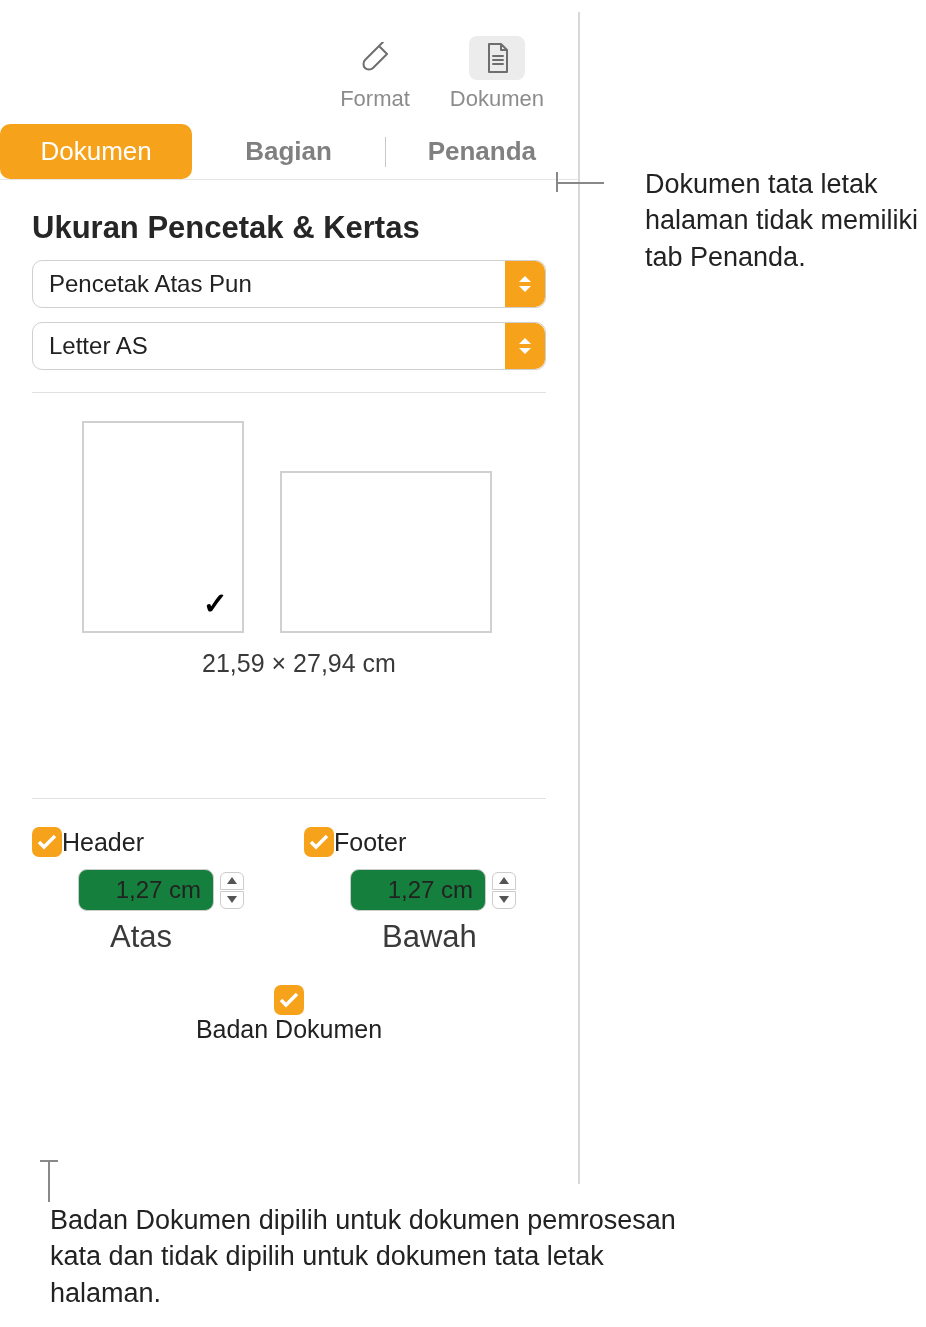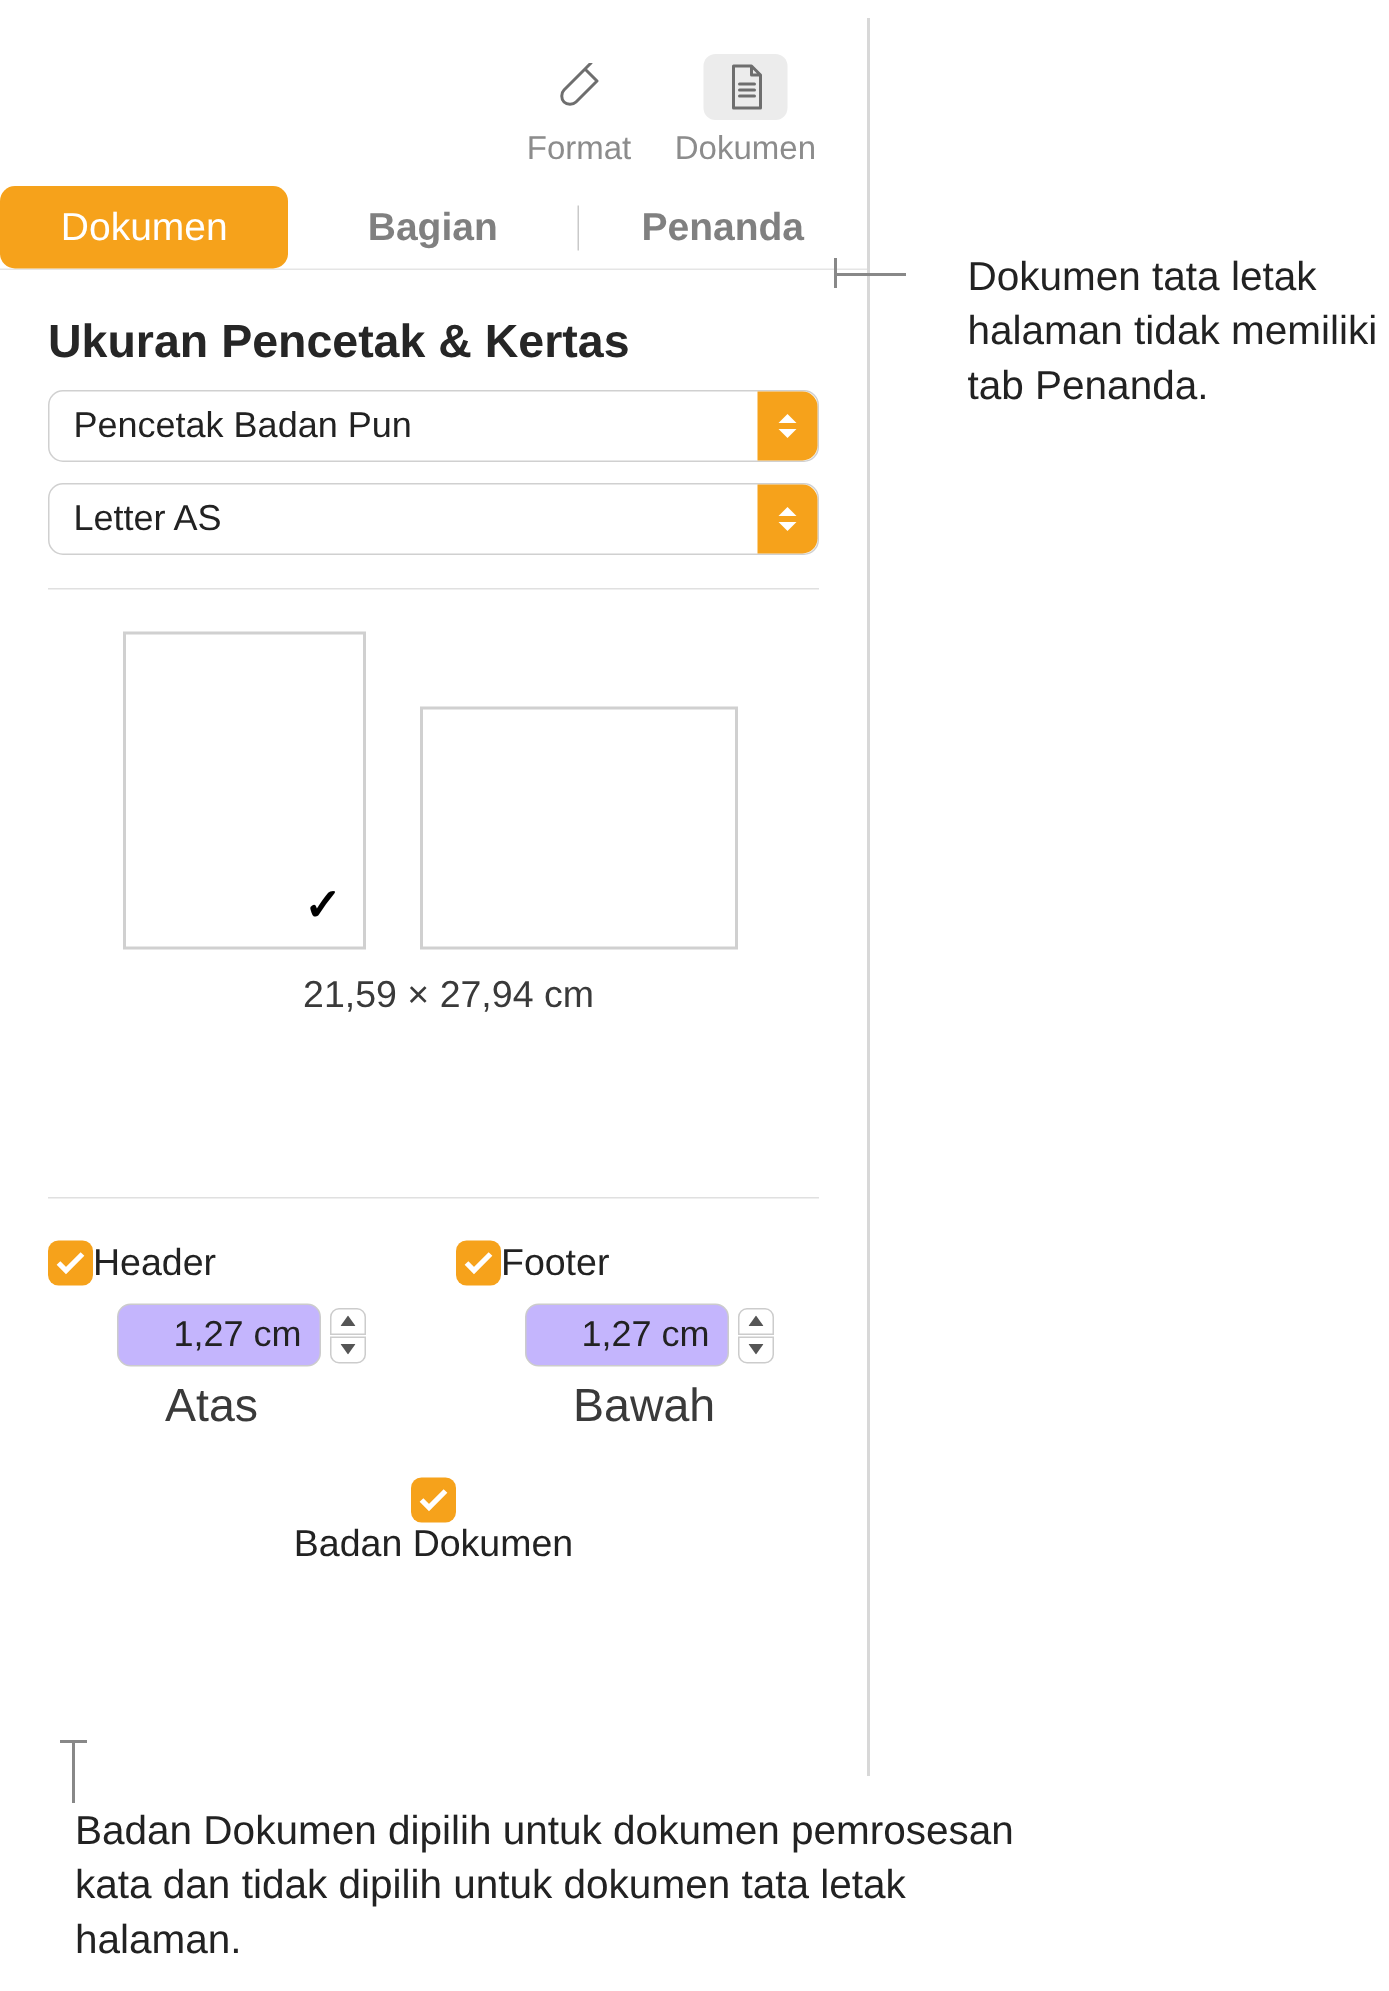--- a/index.html
+++ b/index.html
@@ -18,21 +18,21 @@
       top: 12px;
       width: 580px;
       height: 1172px;
       border-right: 2px solid #d8d8d8;
       background: #fff;
     }
     .toolbar-top {
       display: flex;
       justify-content: flex-end;
       padding: 24px 20px 12px 0;
-      gap: 1px;
+      gap: 12px;
     }
     .toolbar-btn {
       display: flex;
       flex-direction: column;
       align-items: center;
       font-size: 22px;
       color: #8c8c8c;
       padding: 0 14px;
       cursor: default;
     }
@@ -127,21 +127,21 @@
     .chk {
       width: 30px; height: 30px; background: #f6a21b; border-radius: 7px;
       display: flex; align-items: center; justify-content: center; cursor: default;
     }
     .chk svg { width: 20px; height: 16px; stroke: #fff; stroke-width: 3.5; fill: none; }
     .chk-label { font-size: 25px; color: #222; }
     .stepper-row { display: flex; align-items: center; gap: 6px; margin-left: 46px; }
     .stepper-field {
       width: 136px; height: 42px; border: 1px solid #ccc; border-radius: 9px;
       display: flex; align-items: center; justify-content: flex-end;
-      padding: 0 12px; font-size: 24px; color: #222; background: #c4b5fd;
+      padding: 0 12px; font-size: 24px; color: #222; background: #15803d;
     }
     .stepper-btns { display: flex; flex-direction: column; gap: 1px; }
     .step-btn {
       width: 24px; height: 18px; background: #fff; border: 1px solid #ccc;
       display: flex; align-items: center; justify-content: center; cursor: default;
     }
     .step-btn:first-child { border-radius: 6px 6px 0 0; }
     .step-btn:last-child { border-radius: 0 0 6px 6px; }
     .step-btn svg { width: 10px; height: 7px; fill: #555; }
     .sub-label { font-size: 31px; color: #3a3a3a; margin: 8px 0 0 78px; }
@@ -190,21 +190,21 @@
     <div class="tab active">Dokumen</div>
     <div class="tab">Bagian</div>
     <div class="tab-sep"></div>
     <div class="tab">Penanda</div>
   </div>
 
   <div class="panel">
     <div class="section-title">Ukuran Pencetak &amp; Kertas</div>
 
     <div class="dropdown">
-      <span>Pencetak Badan Pun</span>
+      <span>Pencetak Atas Pun</span>
       <div class="dropdown-cap">
         <svg viewBox="0 0 14 8">
             <path d="M1 7 L7 1 L13 7 Z"></path>
           </svg>
         <svg viewBox="0 0 14 8">
             <path d="M1 1 L7 7 L13 1 Z"></path>
           </svg>
       </div>
     </div>
 

